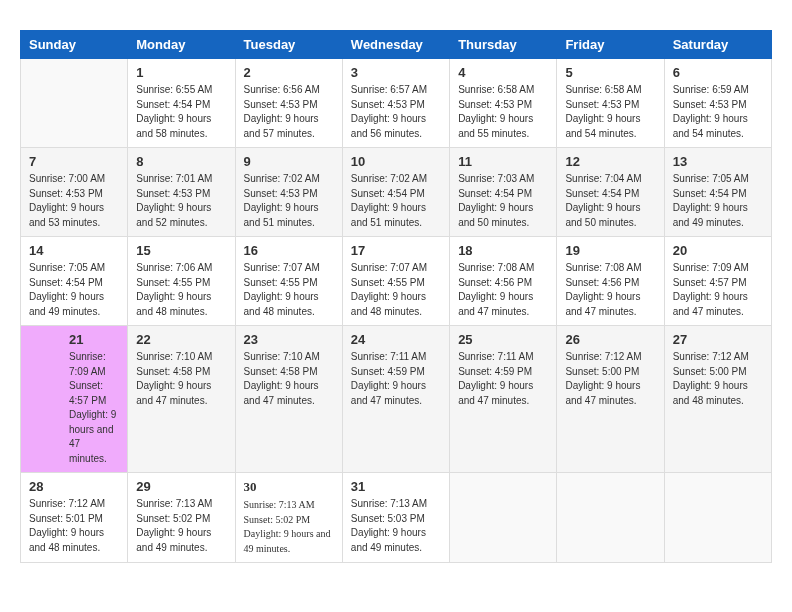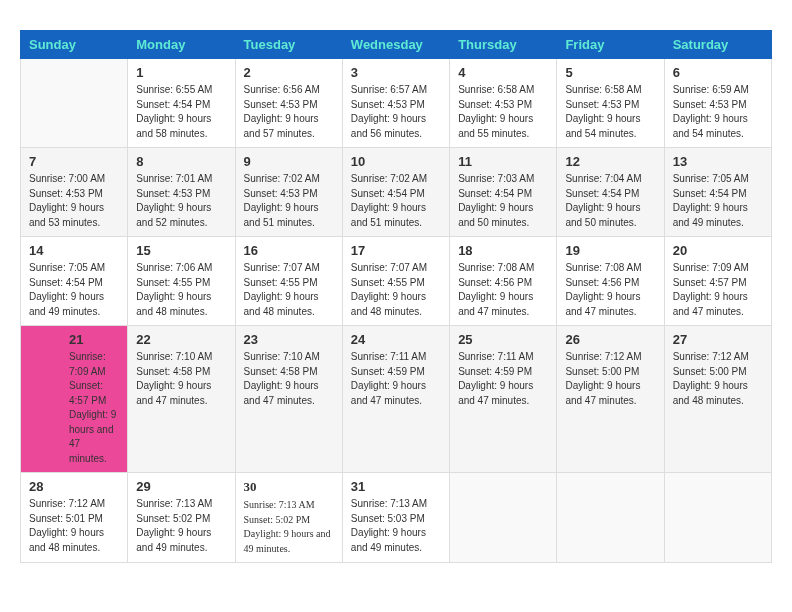--- a/index.html
+++ b/index.html
@@ -44,21 +44,21 @@
       font-size: 14px;
       color: #555;
     }
     .calendar {
       width: 100%;
       border-collapse: collapse;
       border: 1px solid #ccc;
     }
     .calendar th {
       background: #1565C0;
-      color: #5eead4;
+      color: #ffffff;
       text-align: left;
       padding: 6px 8px;
       font-size: 13px;
       border: 1px solid #1565C0;
     }
     .calendar td {
       vertical-align: top;
       padding: 6px 8px;
       border: 1px solid #ddd;
       width: 107px;
@@ -181,21 +181,21 @@
         <td style="background: rgb(255, 255, 255);">
           <span class="day-number">19</span>
           <div class="day-info">Sunrise: 7:08 AM<br>Sunset: 4:56 PM<br>Daylight: 9 hours and 47 minutes.</div>
         </td>
         <td style="background: rgb(255, 255, 255);">
           <span class="day-number">20</span>
           <div class="day-info">Sunrise: 7:09 AM<br>Sunset: 4:57 PM<br>Daylight: 9 hours and 47 minutes.</div>
         </td>
       </tr>
       <tr style="background: rgb(245, 245, 245);">
-        <td style="background: #ec4899; padding-left: 48px;">
+        <td style="background: #f0abfc; padding-left: 48px;">
           <span class="day-number">21</span>
           <div class="day-info">Sunrise: 7:09 AM<br>Sunset: 4:57 PM<br>Daylight: 9 hours and 47 minutes.</div>
         </td>
         <td style="background: rgb(245, 245, 245);">
           <span class="day-number">22</span>
           <div class="day-info">Sunrise: 7:10 AM<br>Sunset: 4:58 PM<br>Daylight: 9 hours and 47 minutes.</div>
         </td>
         <td style="background: rgb(245, 245, 245);">
           <span class="day-number">23</span>
           <div class="day-info">Sunrise: 7:10 AM<br>Sunset: 4:58 PM<br>Daylight: 9 hours and 47 minutes.</div>

